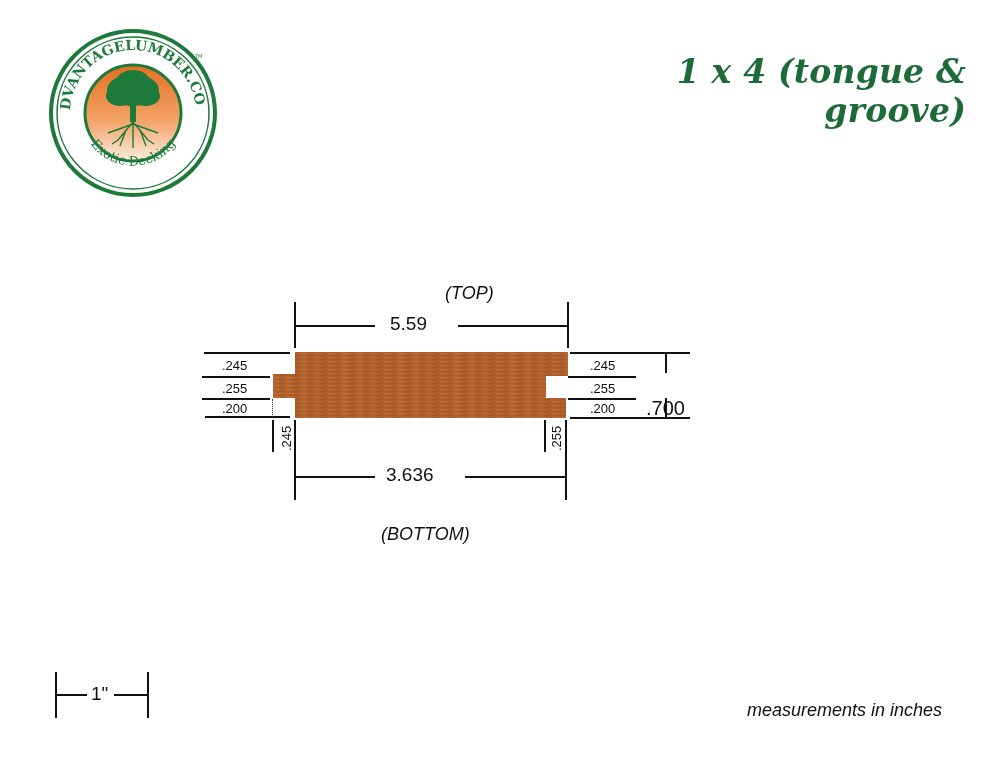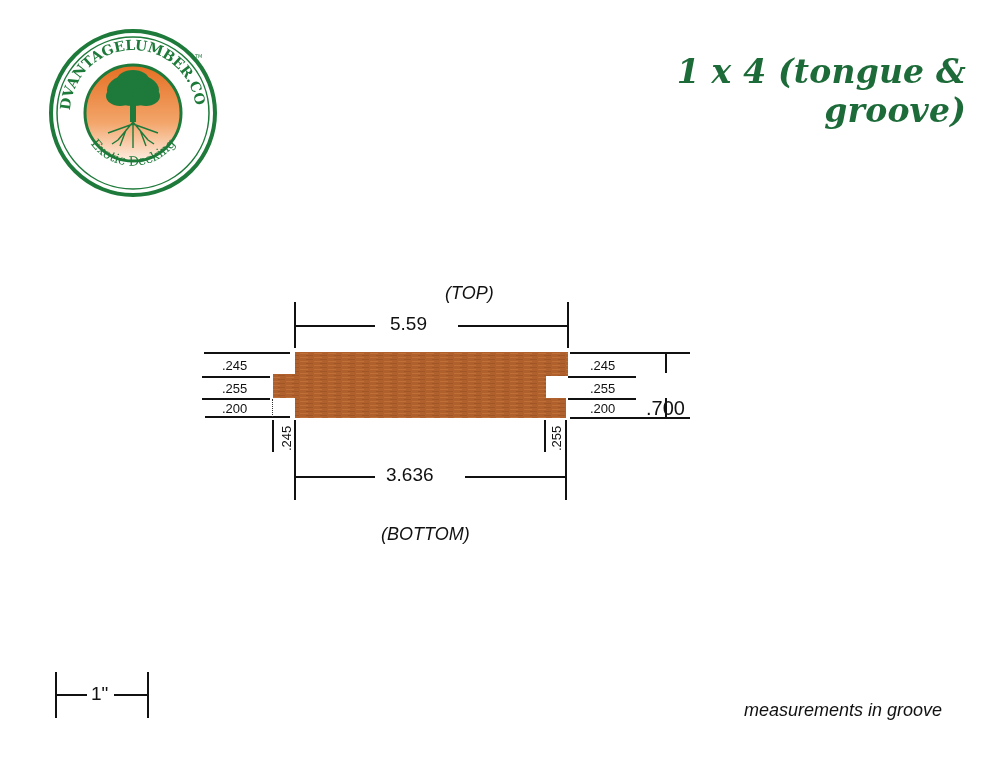--- a/index.html
+++ b/index.html
@@ -106,13 +106,13 @@
 <div class="line" style="left:465px; top:476px; width:101px; height:2px;"></div>
 <div class="lbl-lg" style="left:386px; top:464px;">3.636</div>
 <div class="lbl-lg italic" style="left:381px; top:495px; font-size:18px;margin-top:29px;">(BOTTOM)</div>
 
 <div class="line" style="left:55px; top:672px; width:2px; height:46px;"></div>
 <div class="line" style="left:147px; top:672px; width:2px; height:46px;"></div>
 <div class="line" style="left:57px; top:694px; width:30px; height:2px;"></div>
 <div class="line" style="left:114px; top:694px; width:33px; height:2px;"></div>
 <div class="lbl-lg" style="left:91px; top:683px;">1"</div>
 
-<div class="footnote">measurements in groove</div>
+<div class="footnote">measurements in inches</div>
 
 </body></html>

